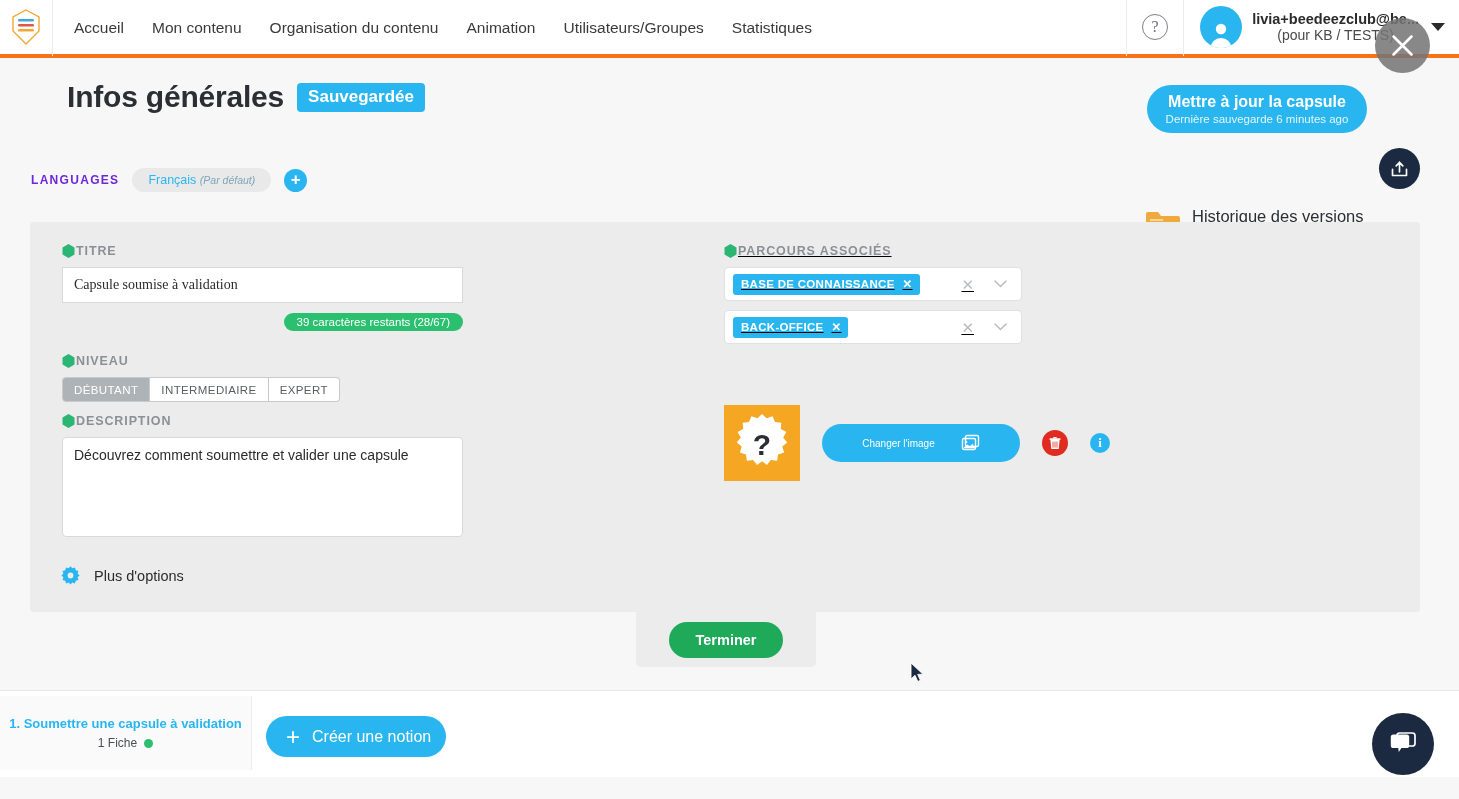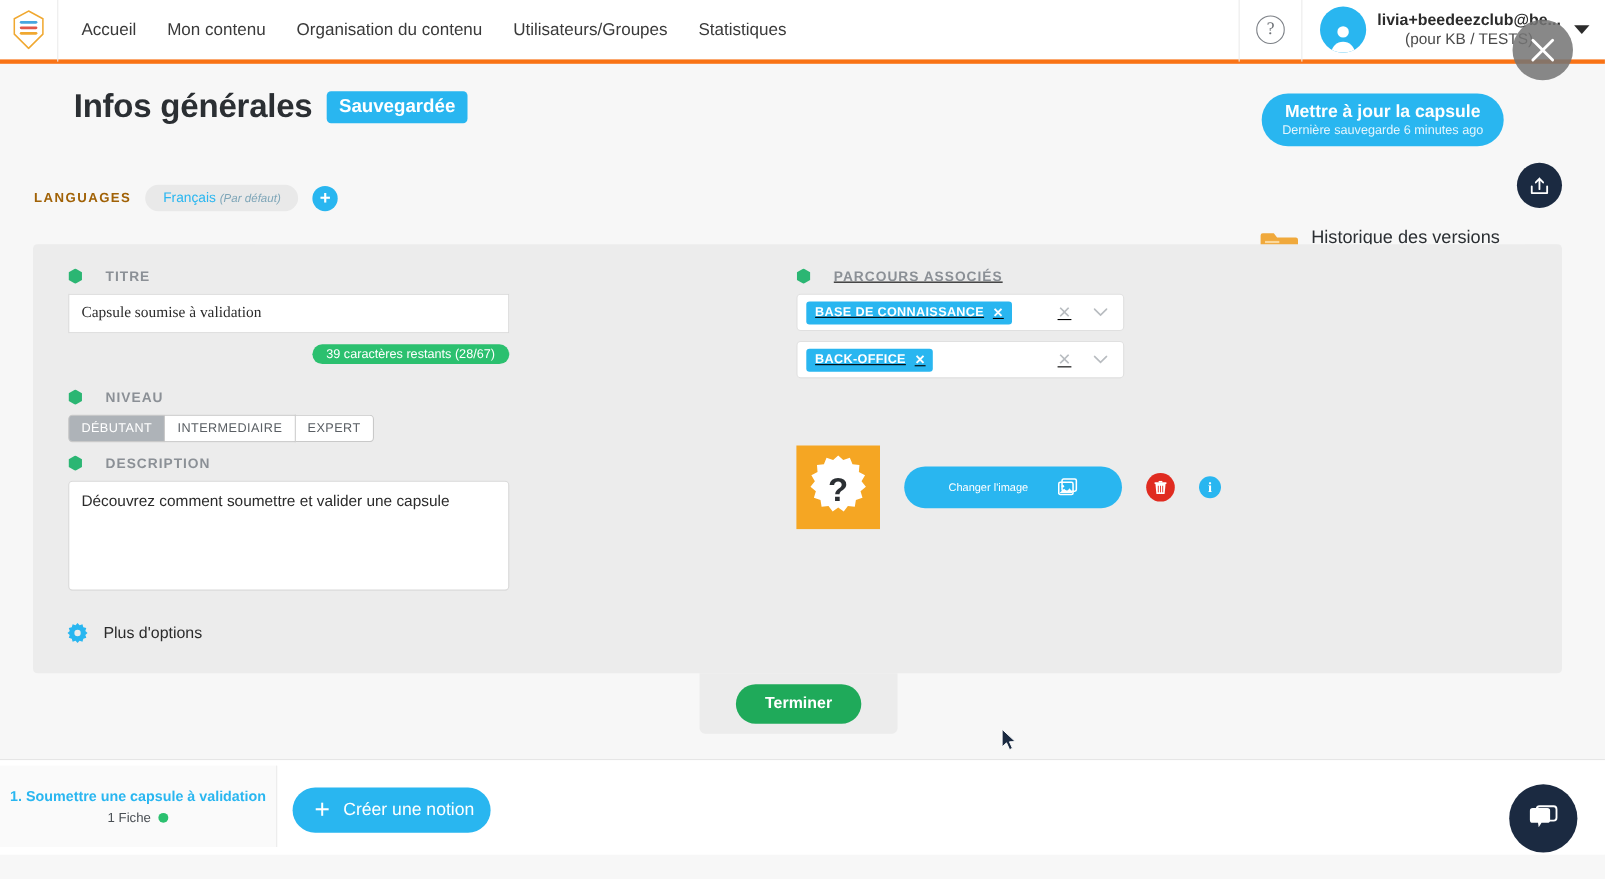--- a/index.html
+++ b/index.html
@@ -114,40 +114,40 @@
     display: flex; align-items: flex-start; gap: 11px; cursor: pointer;
   }
   .folder-ic { width: 36px; height: 30px; flex: 0 0 auto; margin-top: 4px; }
   .history-title { font-size: 16.5px; color: #2b2f33; line-height: 1.25; }
   .history-sub { font-size: 12.5px; color: #4c5156; line-height: 1.3; }
 
   .lang-row {
     position: absolute; left: 31px; top: 110px;
     display: flex; align-items: center; gap: 13px;
   }
-  .lang-label { font-size: 12px; letter-spacing: 1.3px; color: #a16207; font-weight: bold; }
+  .lang-label { font-size: 12px; letter-spacing: 1.3px; color: #6d28d9; font-weight: bold; }
   .lang-chip {
     background: #e9e9e9; border-radius: 13px; padding: 5px 16px;
     font-size: 12.5px; color: #29b6f0; cursor: pointer; white-space: nowrap;
   }
   .lang-chip i { font-size: 10.5px; color: #7fa6b8; font-style: italic; }
   .lang-add {
     width: 23px; height: 23px; border-radius: 50%; background: #29b6f0;
     color: #fff; font-size: 17px; line-height: 21px; text-align: center;
     cursor: pointer; font-weight: bold;
   }
 
   
   .panel {
     position: absolute; left: 30px; top: 222px;
     width: 1390px; height: 390px;
     background: #ececec; border-radius: 4px;
   }
   .field-label {
-    display: flex; align-items: center; gap: 21px;
+    display: flex; align-items: center; gap: 1px;
     font-size: 12.5px; letter-spacing: 0.9px; color: #8b9096; font-weight: bold;
   }
   .dot-hex { width: 13px; height: 14px; flex: 0 0 auto; }
 
   .col-left { position: absolute; left: 32px; top: 22px; width: 440px; }
   .col-right { position: absolute; left: 694px; top: 22px; width: 420px; text-decoration: underline; }
 
   .text-input {
     width: 401px; height: 36px; background: #fff;
     border: 1px solid #d9d9d9; border-radius: 0;
@@ -288,20 +288,21 @@
         <path d="M15 1 L28 8 L28 22 L15 35 L2 22 L2 8 Z" fill="#ffffff" stroke="#f0a830" stroke-width="1.4"></path>
         <rect x="7" y="10" width="16" height="2.6" rx="1.3" fill="#46a6e0"></rect>
         <rect x="7" y="15" width="16" height="2.6" rx="1.3" fill="#e0574a"></rect>
         <rect x="7" y="20" width="16" height="2.6" rx="1.3" fill="#f0a830"></rect>
       </svg>
     </div>
     <div class="navlinks">
       <div class="navlink">Accueil</div>
       <div class="navlink">Mon contenu</div>
       <div class="navlink">Organisation du contenu</div>
+      <div class="navlink">Animation</div>
       <div class="navlink">Utilisateurs/Groupes</div>
       <div class="navlink">Statistiques</div>
     </div>
     <div class="nav-right">
       <div class="help-btn">
         <div class="help-circle">?</div>
       </div>
       <div class="user-area">
         <div class="avatar">
           <svg viewBox="0 0 30 30">

